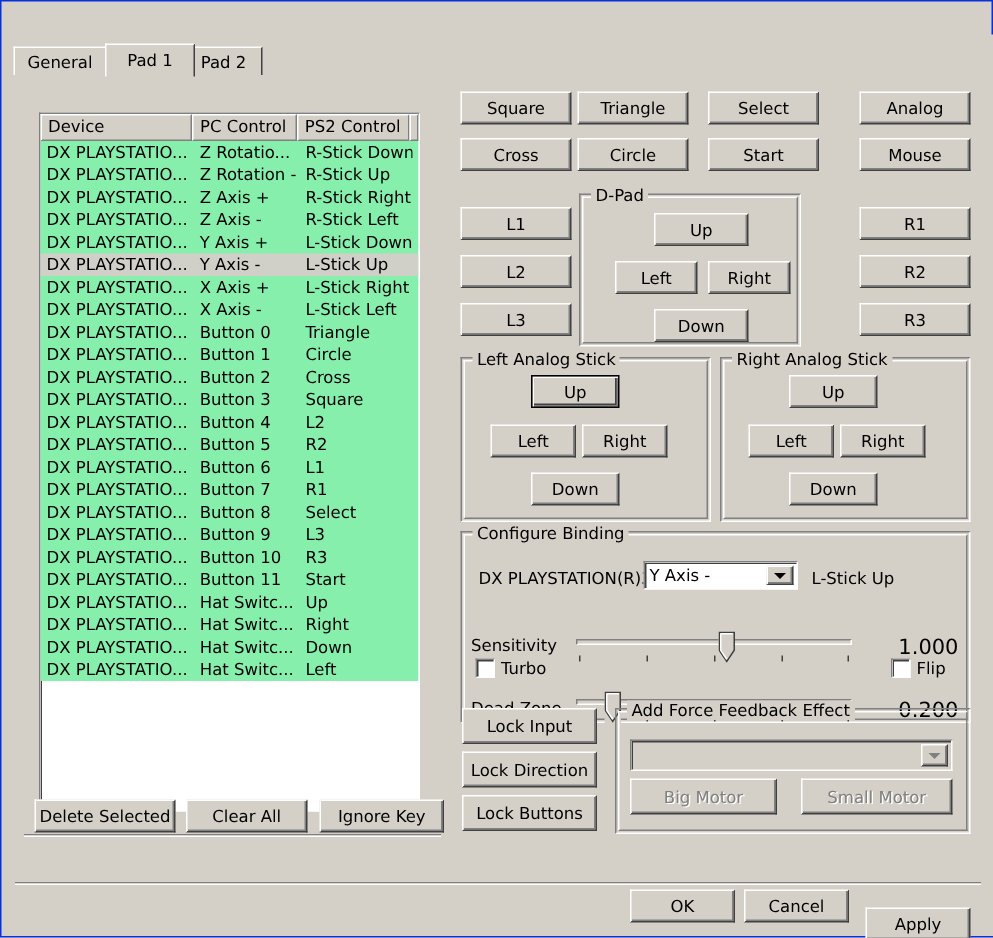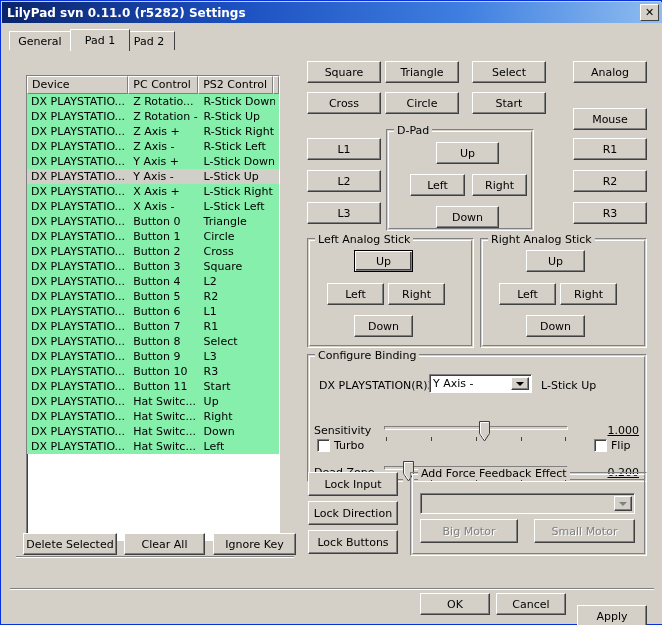--- a/index.html
+++ b/index.html
@@ -257,45 +257,38 @@
     top: 0;
     width: 11px; height: 21px;
     background: #d4d0c8;
     cursor: default;
   }
   .sthumb svg { position: absolute; left: 0; top: 0; }
   .sticks { position: absolute; top: 16px; left: 0; height: 6px; }
   .stick { position: absolute; width: 1px; height: 4px; background: #404040; top: 0; }
   .val {
     position: absolute;
-    font-size: 11px;
+    font-size: 14px;
     text-align: right;
     cursor: default;
-    text-decoration: underline;
   }
   
   .hsep {
     position: absolute;
     height: 2px;
     border-top: 1px solid #808080;
     border-bottom: 1px solid #fff;
     box-sizing: border-box;
   }
 </style>
 </head>
 <body>
 
 <div class="window">
 
-  <div class="titlebar">
-    <span class="title-text">LilyPad svn 0.11.0 (r5282) Settings</span>
-    <span class="title-btns">
-      <span class="title-btn">✕</span>
-    </span>
-  </div>
 
   <div class="client">
 
     <div class="tabstrip">
       <div class="tab" style="left:0px; width:62px;">
         <span>General</span>
       </div>
       <div class="tab active" style="left:61px; width:60px;">
         <span>Pad 1</span>
       </div>
@@ -486,21 +479,21 @@
 
     <div class="btn" style="left:305px; top:69px; width:74px; height:22px;">
       <span>Cross</span>
     </div>
     <div class="btn" style="left:383px; top:69px; width:74px; height:22px;">
       <span>Circle</span>
     </div>
     <div class="btn" style="left:470px; top:69px; width:74px; height:22px;">
       <span>Start</span>
     </div>
-    <div class="btn" style="left:571px; top:69px; width:74px; height:22px;margin-top:16px;">
+    <div class="btn" style="left:571px; top:69px; width:74px; height:22px;">
       <span>Mouse</span>
     </div>
 
     <div class="btn" style="left:305px; top:115px; width:74px; height:22px;">
       <span>L1</span>
     </div>
     <div class="btn" style="left:305px; top:147px; width:74px; height:22px;">
       <span>L2</span>
     </div>
     <div class="btn" style="left:305px; top:179px; width:74px; height:22px;">

